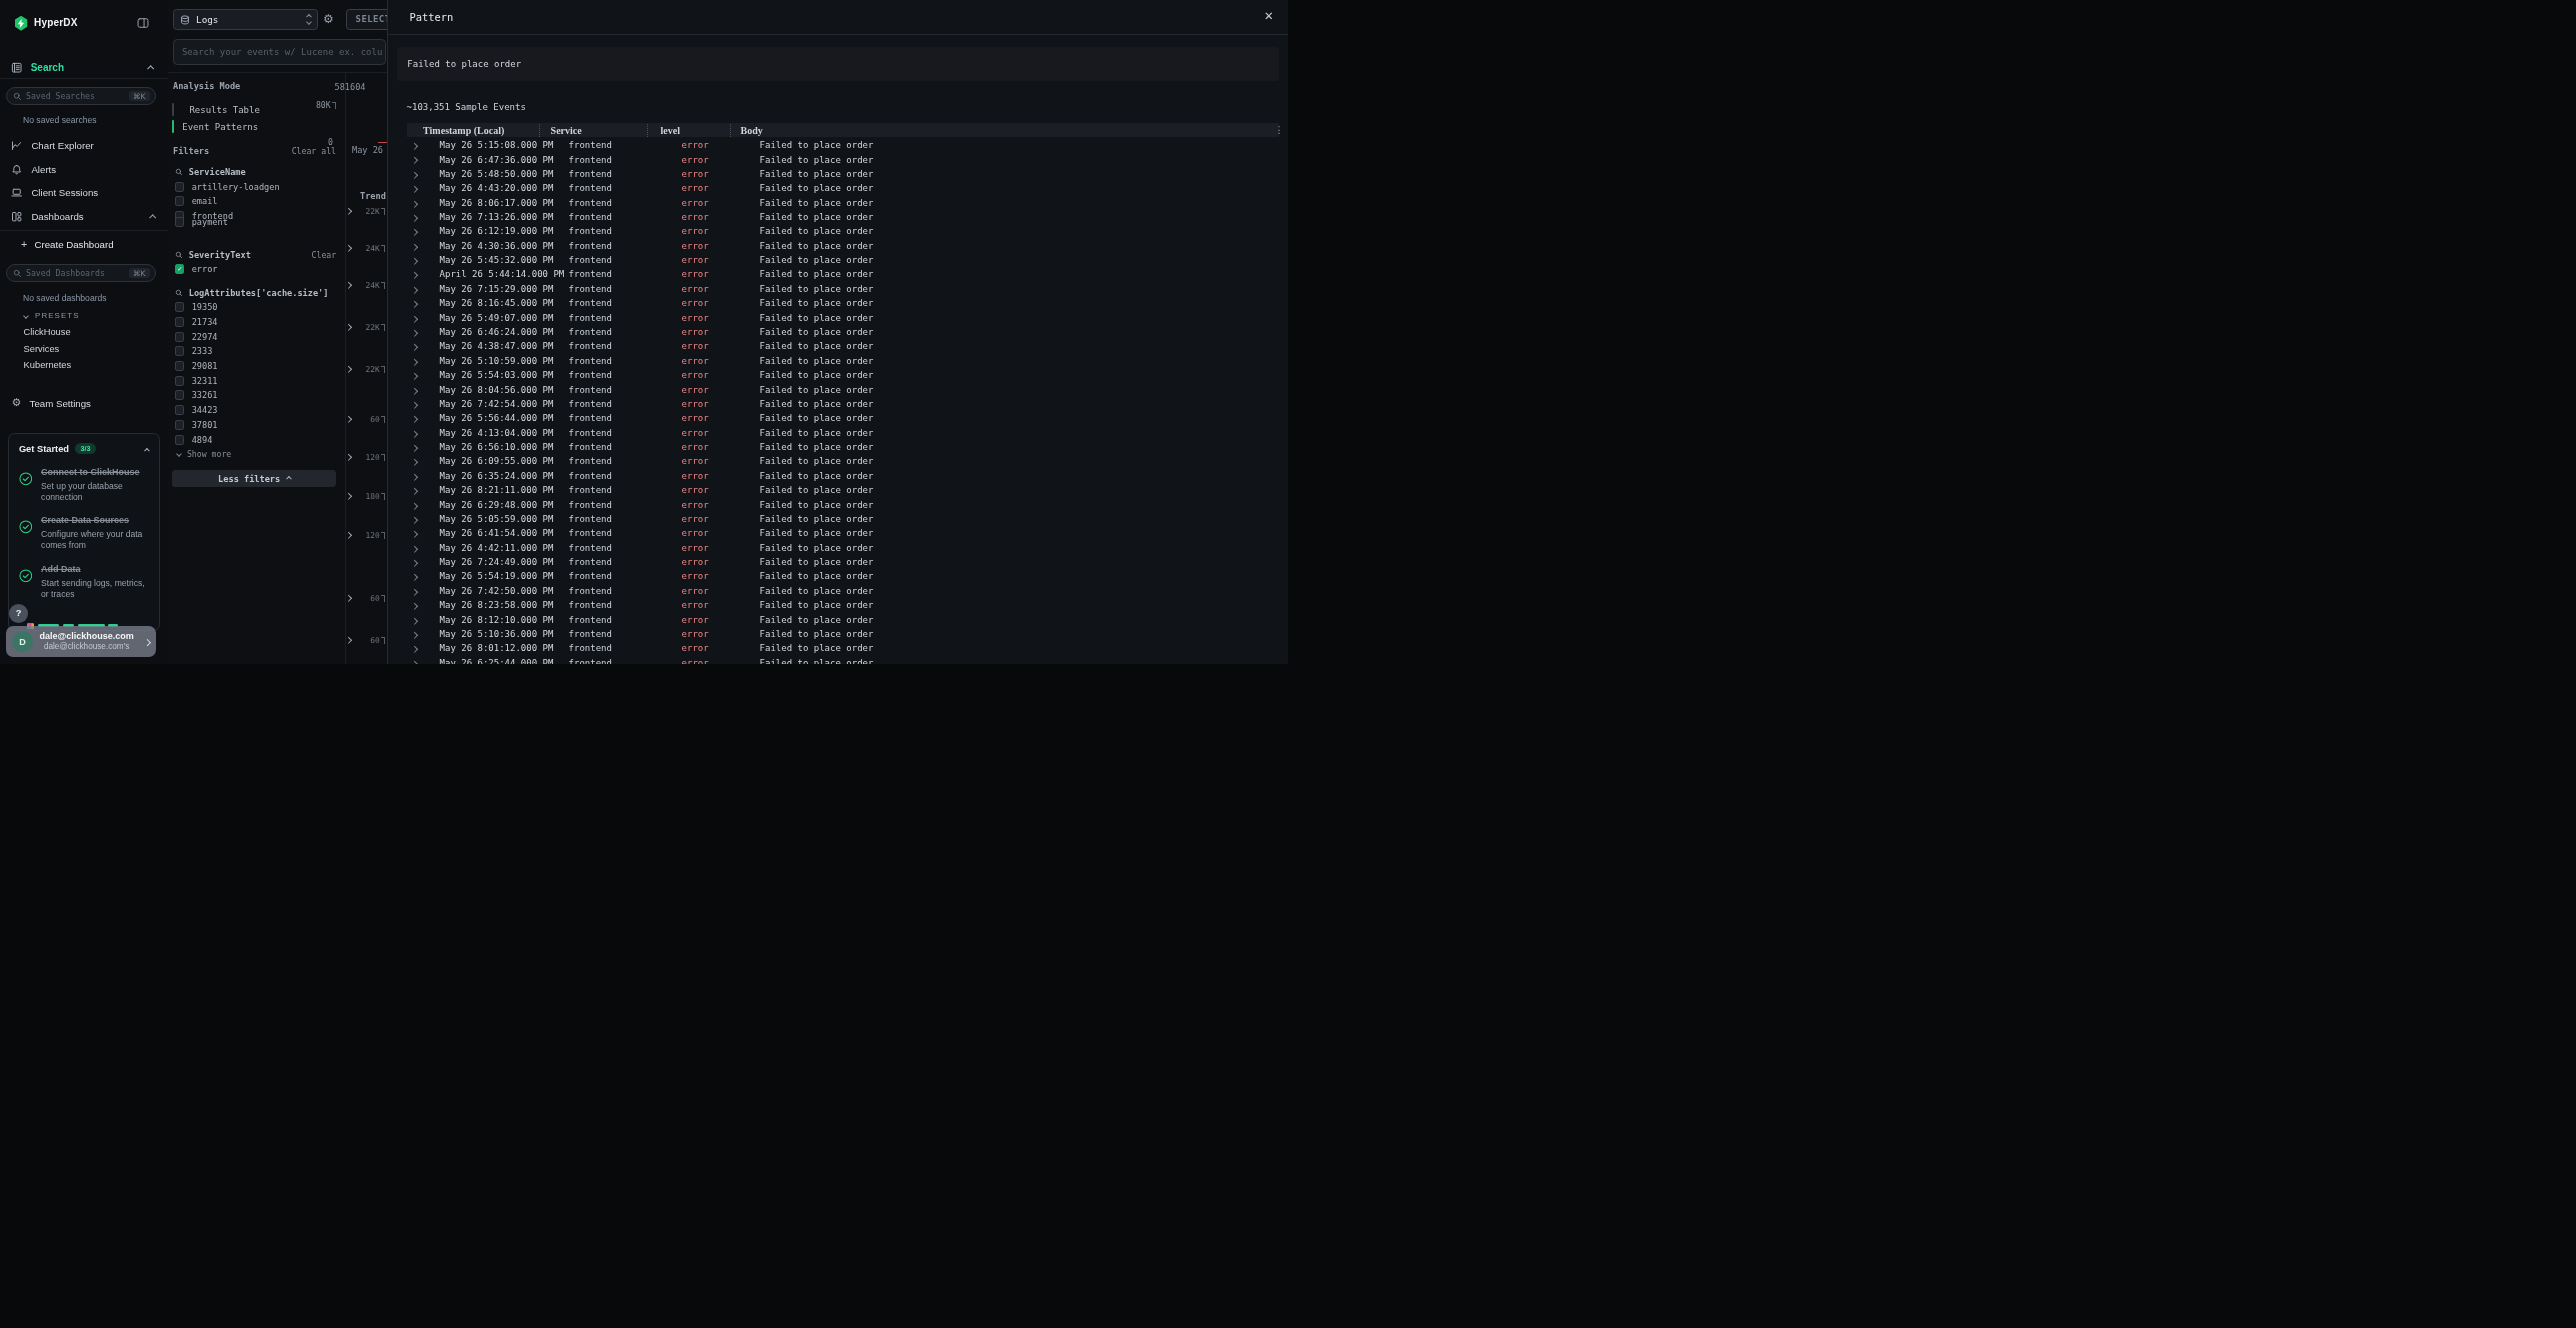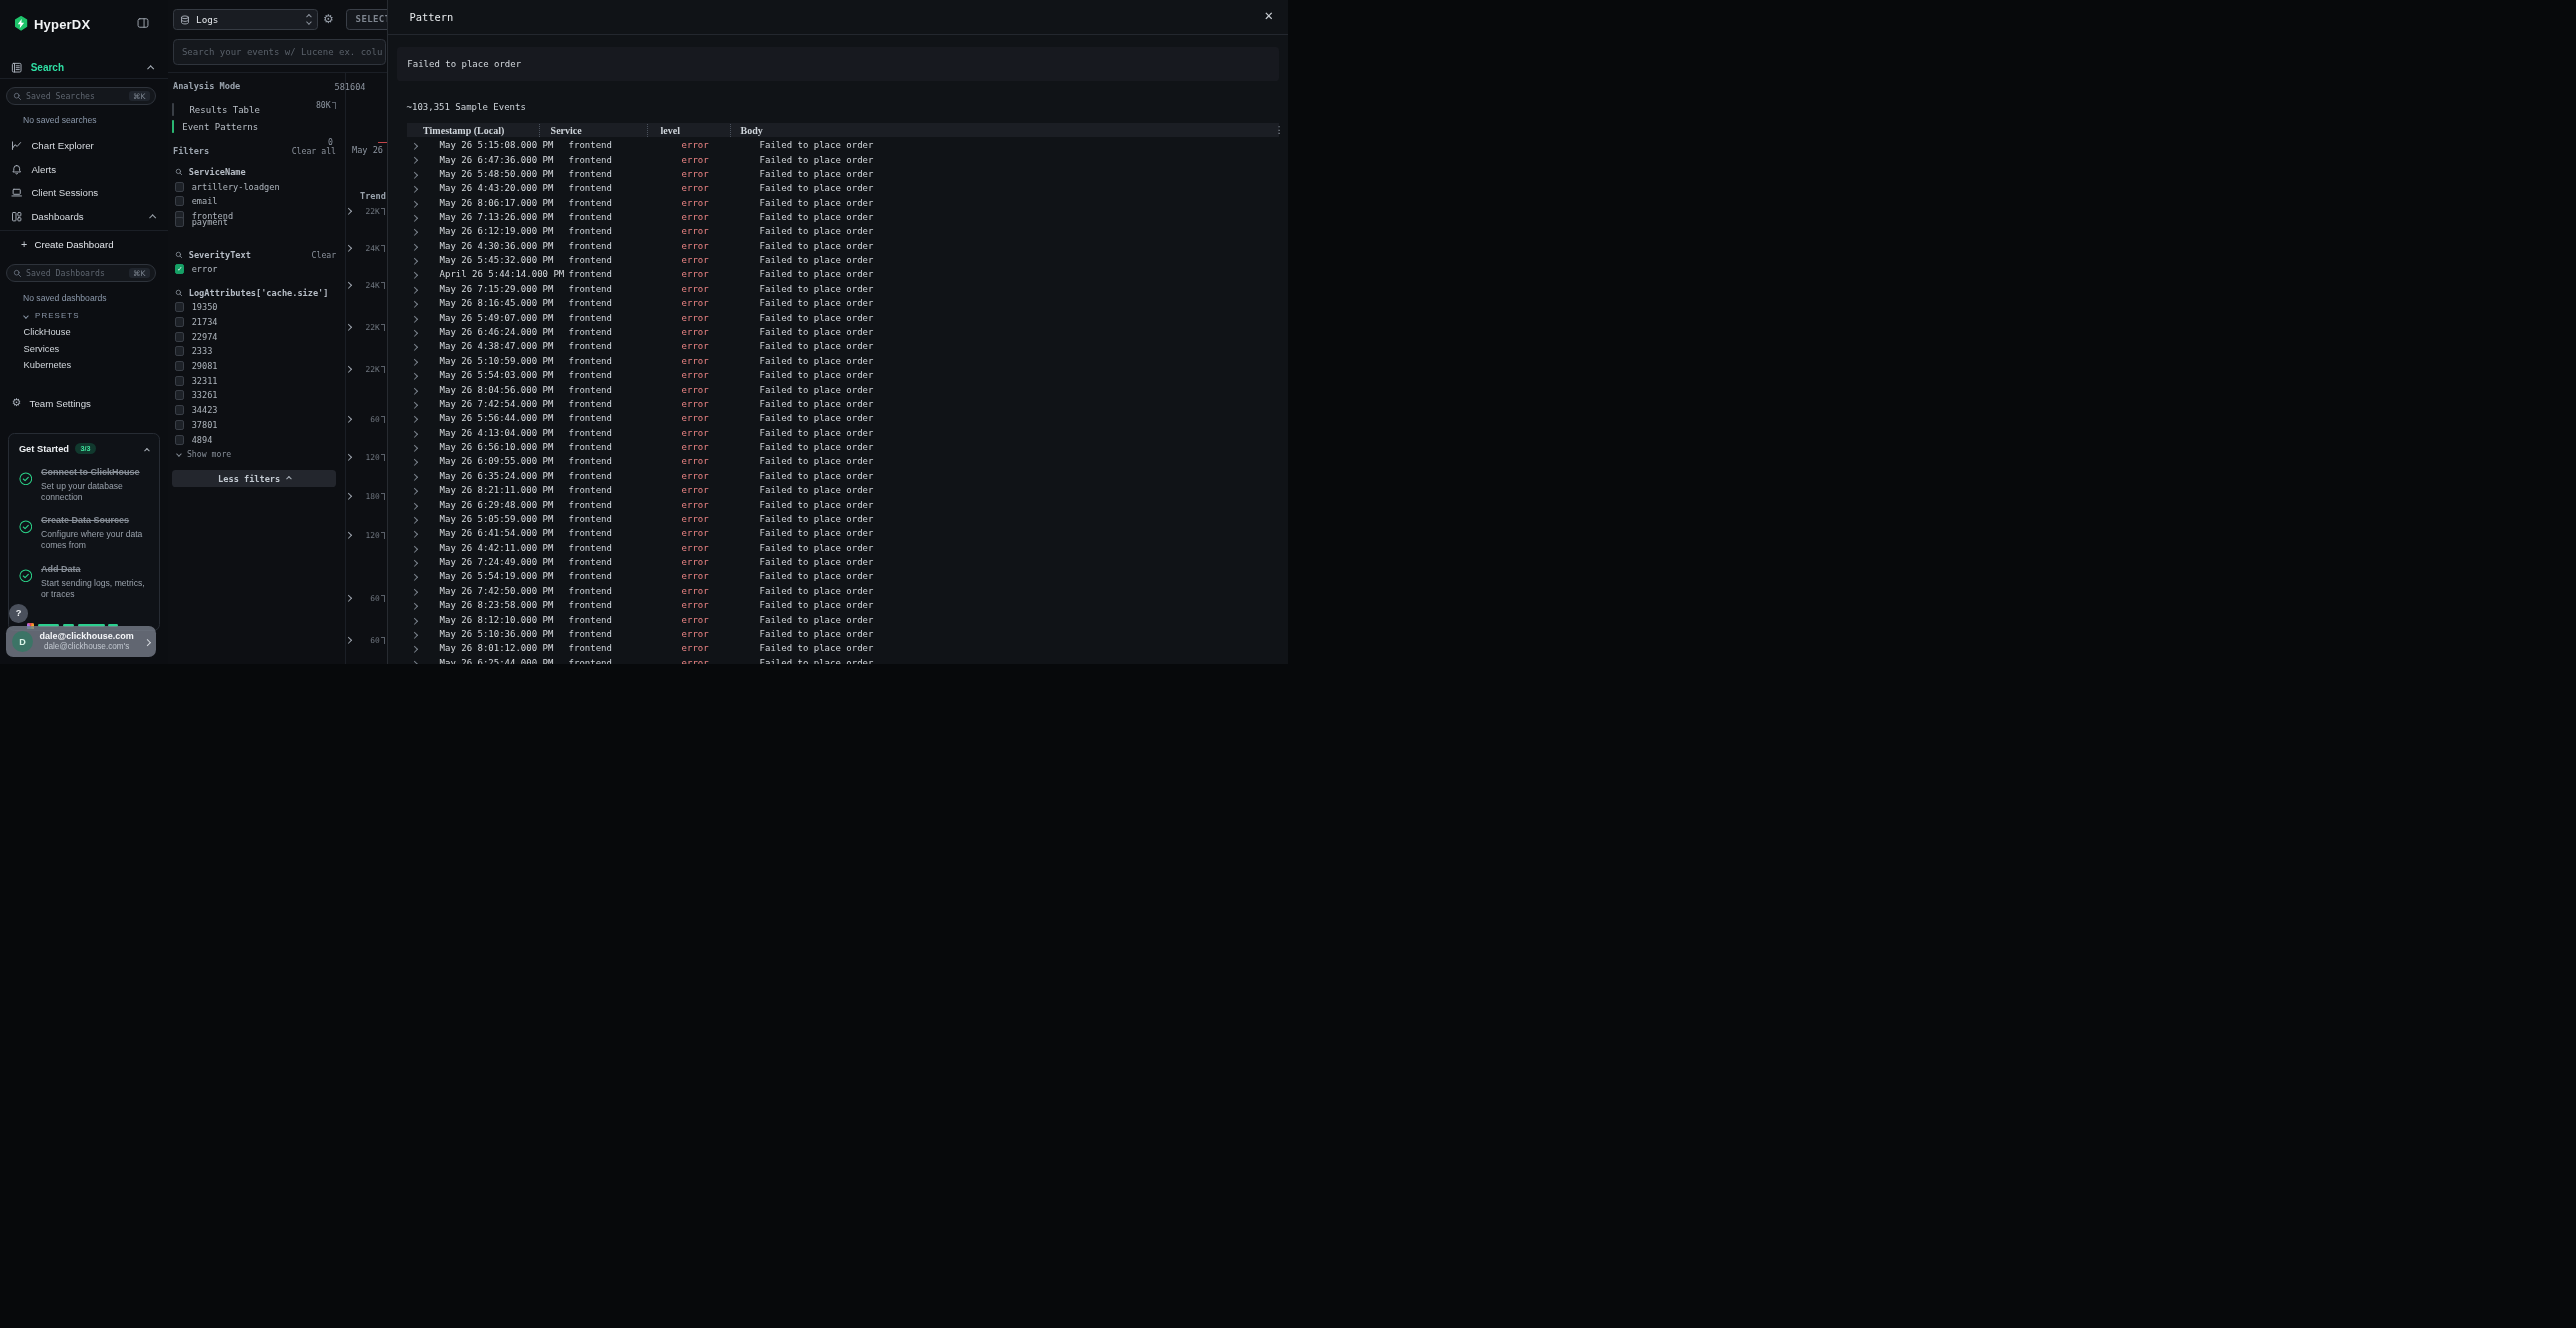--- a/index.html
+++ b/index.html
@@ -14,21 +14,21 @@
   .chv{display:inline-block;width:4.3px;height:4.3px;border-right:1.1px solid currentColor;border-bottom:1.1px solid currentColor;}
   .chv.u{transform:rotate(-135deg);}
   .chv.d{transform:rotate(45deg);}
   .chv.r{transform:rotate(-45deg);}
   .chv.sm{width:2.9px;height:2.9px;border-width:0.9px;}
 
   
   #sidebar{left:0;top:0;width:168px;height:664px;background:#0c0e12;border-right:0.7px solid #1f2329;}
   .logo-hex{left:14.3px;top:15.7px;width:13.6px;height:15px;background:#1ec36a;
             clip-path:polygon(50% 0%,95% 26%,95% 74%,50% 100%,5% 74%,5% 26%);display:flex;align-items:center;justify-content:center;}
-  .app-name{left:34px;top:17px;font-size:13px;font-weight:bold;letter-spacing:0.2px;color:#f2f4f6;}
+  .app-name{left:34px;top:17px;font-size:10px;font-weight:bold;letter-spacing:0.2px;color:#f2f4f6;}
   .collapse-btn{left:137px;top:16.5px;}
   .side-sec{left:0;width:168px;height:21.5px;display:flex;align-items:center;}
   .sec-label{font-size:10px;font-weight:bold;}
   .divider{left:0;width:168px;height:0;border-top:0.7px solid #1b1f26;}
   .pill{left:6.4px;width:150px;height:18px;background:#14171c;border:0.7px solid #2e333b;border-radius:9.3px;
         display:flex;align-items:center;padding:0 5.7px;box-sizing:border-box;gap:4.3px;}
   .pill .ph{font-size:8.2px;color:#5d646e;}
   .pill .kbd{margin-left:auto;background:#20252d;color:#7e8792;border-radius:2.9px;font-size:7.5px;padding:0.7px 4.3px;
              font-family:"DejaVu Sans",sans-serif;}
   .muted-line{left:23px;font-size:8.6px;color:#8c99ab;}

